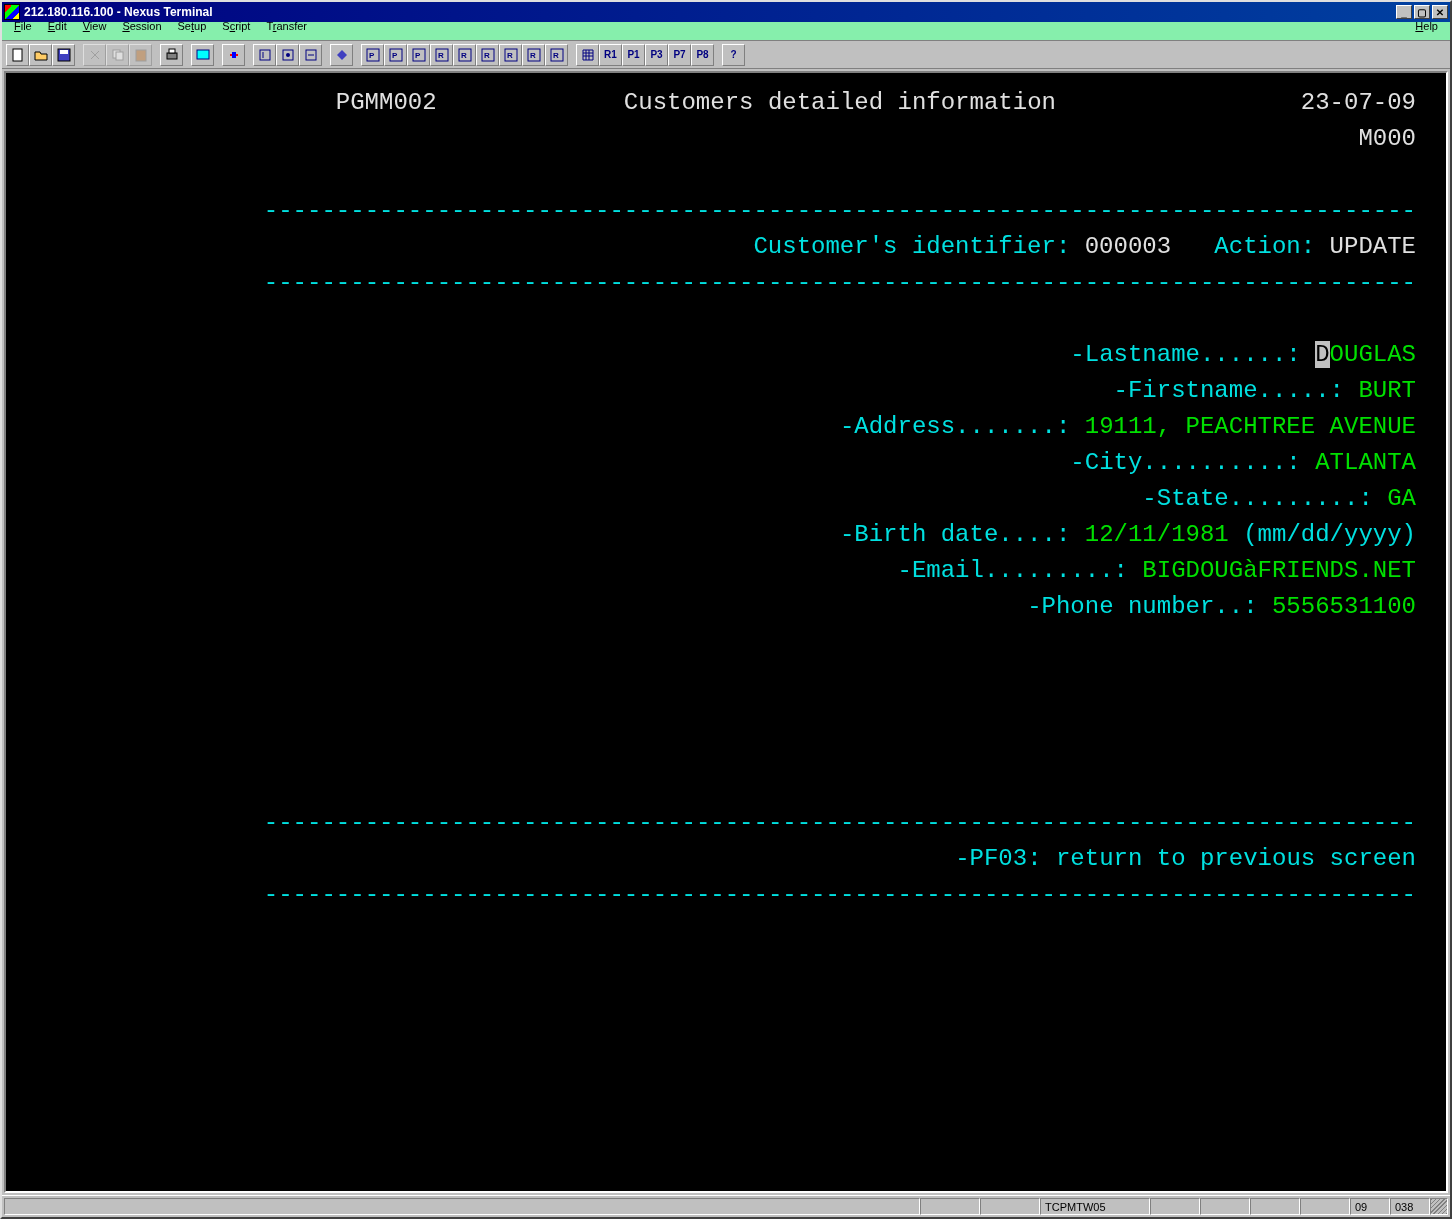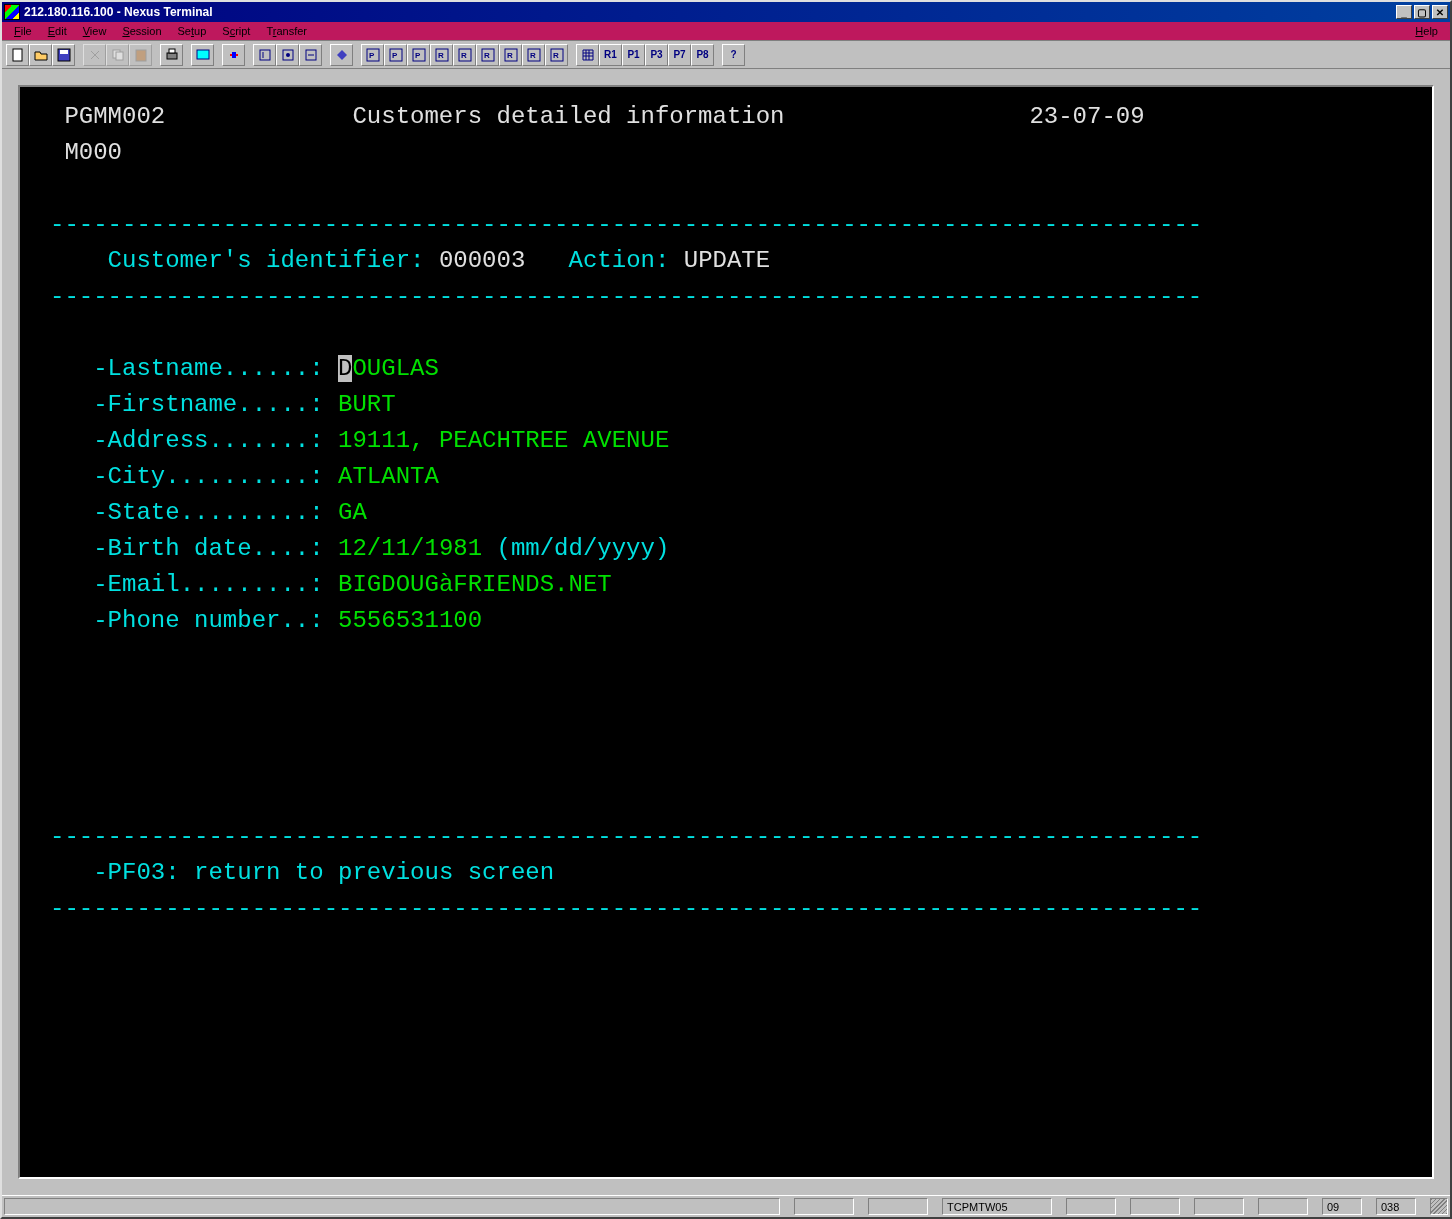--- a/index.html
+++ b/index.html
@@ -44,23 +44,23 @@
     border: 1px solid;
     border-color: #fff #404040 #404040 #fff;
     display: flex; align-items: center; justify-content: center;
     font-family: "Marlett", "Webdings", sans-serif;
     font-size: 10px;
     color: black;
   }
   .menubar {
     height: 19px;
     display: flex;
-    align-items: center;
-    padding: 0 4px;
-    background: #be185d;
+    align-items: flex-end;
+    padding: 6px 4px;
+    background: #86efac;
     border-bottom: 1px solid #808080;
   }
   .menu-item {
     padding: 2px 8px;
     cursor: default;
   }
   .menu-item u { text-decoration: underline; }
   .menu-spacer { flex: 1; }
   .toolbar {
     height: 28px;
@@ -81,23 +81,24 @@
     color: #000080;
     font-weight: bold;
     overflow: hidden;
   }
   .tb-sep { width: 8px; }
   .tb-btn svg { width: 16px; height: 16px; }
   .terminal-container {
     flex: 1;
     border: 2px solid;
     border-color: #808080 #fff #fff #808080;
-    margin: 16px;
+    margin: 2px;
     background: #f9a8d4;
     overflow: hidden;
+    text-align: right;
   }
   .terminal {
     width: 100%;
     height: 100%;
     background: #000;
     color: #00e0e0;
     font-family: "Courier New", monospace;
     font-size: 24px;
     line-height: 36px;
     padding: 12px 30px 12px 30px;
@@ -107,21 +108,21 @@
   .t-cyan  { color: #00e0e0; }
   .t-green { color: #00e000; }
   .cursor { background: #c0c0c0; color: #000; }
   .statusbar {
     height: 22px;
     display: flex;
     align-items: stretch;
     background: #c0c0c0;
     border-top: 1px solid #fff;
     padding: 2px;
-    gap: 14px;
+    gap: 0;
   }
   .sb-cell {
     border: 1px solid;
     border-color: #808080 #fff #fff #808080;
     padding: 1px 4px;
     font-size: 11px;
     display: flex; align-items: center;
     min-width: 40px;
   }
   .sb-flex { flex: 1; }

